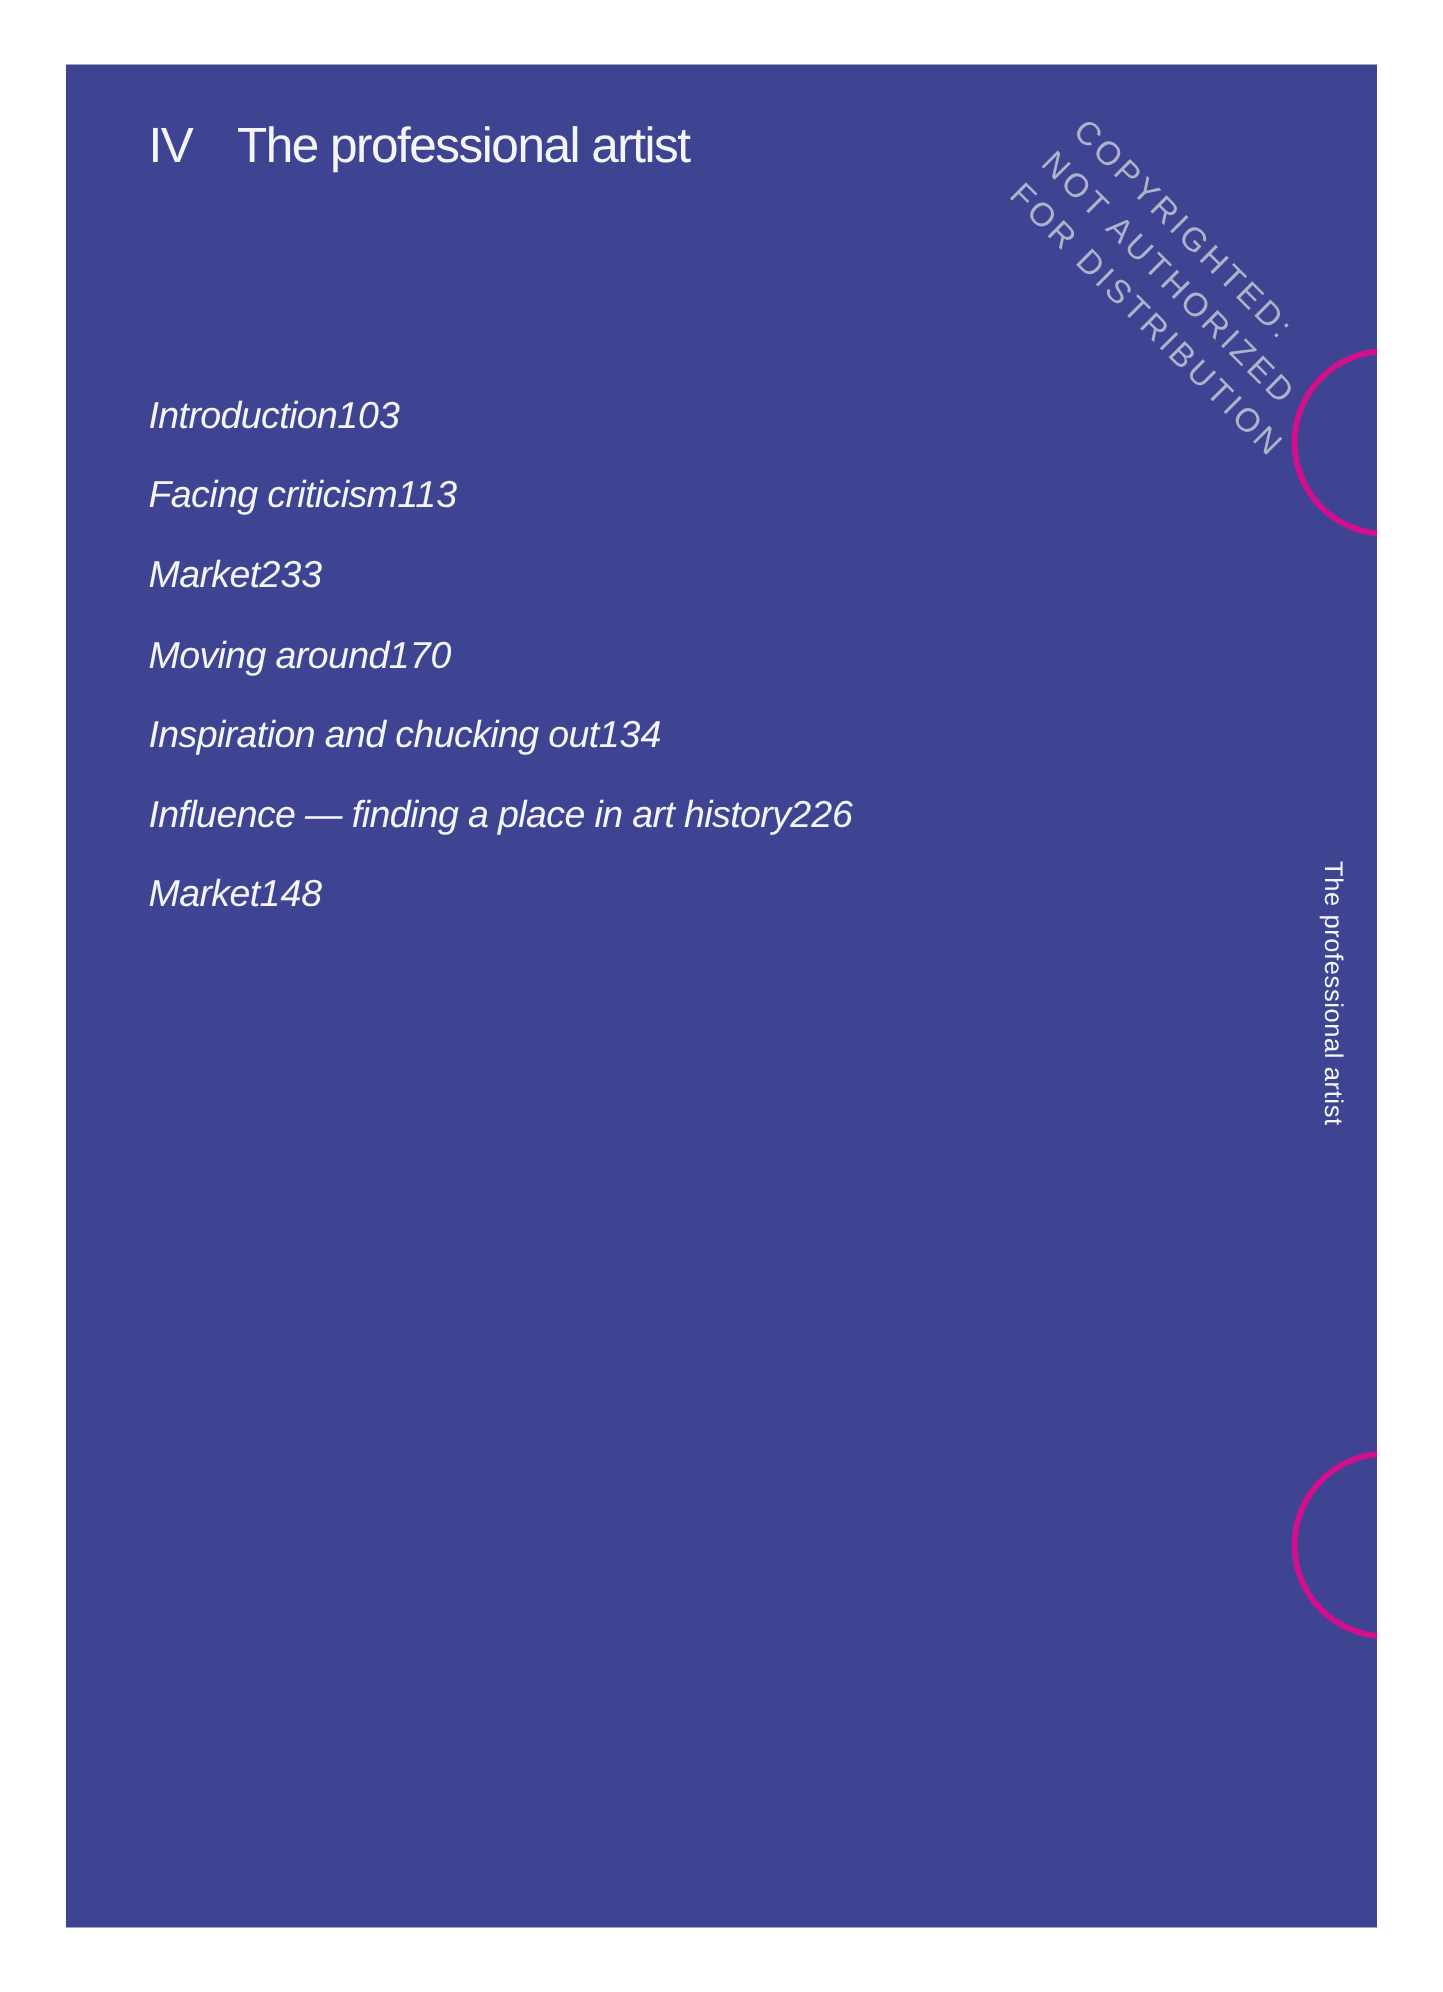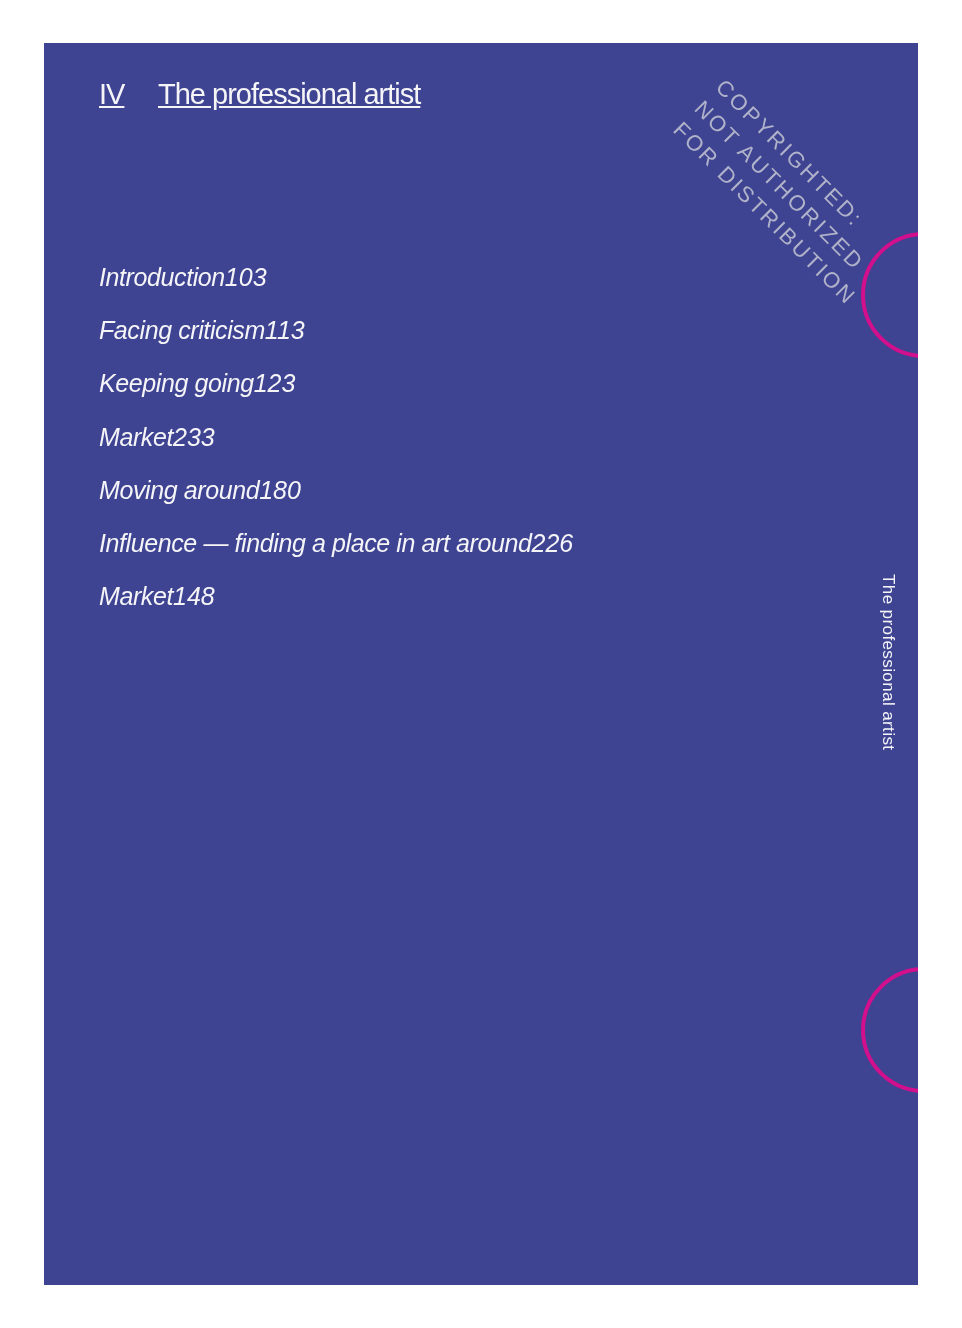--- a/index.html
+++ b/index.html
@@ -24,25 +24,24 @@
     background: #3e4392;
     overflow: hidden;
   }
   .chapter-heading {
     position: absolute;
     left: 55px;
     top: 36px;
     display: flex;
     align-items: flex-start;
     color: #f5f5f8;
-    font-size: 29px;
+    font-size: 33px;
     letter-spacing: -1px;
     line-height: 1.1;
     white-space: nowrap;
-    text-decoration: underline;
   }
   .chapter-number { width: 59px; }
   .toc {
     position: absolute;
     left: 55px;
     top: 195px;
     width: 730px;
     color: #f5f5f8;
     font-size: 25px;
     line-height: 27.2px;
@@ -111,33 +110,33 @@
     <div class="toc">
       <div class="toc-row">
         <span class="toc-label">Introduction</span>
         <span class="toc-page">103</span>
       </div>
       <div class="toc-row">
         <span class="toc-label">Facing criticism</span>
         <span class="toc-page">113</span>
       </div>
       <div class="toc-row">
-        <span class="toc-label">Keeping going</span>
-        <span class="toc-page">123</span>
-      </div>
-      <div class="toc-row">
         <span class="toc-label">Market</span>
         <span class="toc-page">233</span>
       </div>
       <div class="toc-row">
         <span class="toc-label">Moving around</span>
-        <span class="toc-page">180</span>
+        <span class="toc-page">170</span>
       </div>
       <div class="toc-row">
-        <span class="toc-label">Influence — finding a place in art around</span>
+        <span class="toc-label">Inspiration and chucking out</span>
+        <span class="toc-page">134</span>
+      </div>
+      <div class="toc-row">
+        <span class="toc-label">Influence — finding a place in art history</span>
         <span class="toc-page">226</span>
       </div>
       <div class="toc-row">
         <span class="toc-label">Market</span>
         <span class="toc-page">148</span>
       </div>
     </div>
 
     <div class="watermark">
       <div>COPYRIGHTED:</div>

